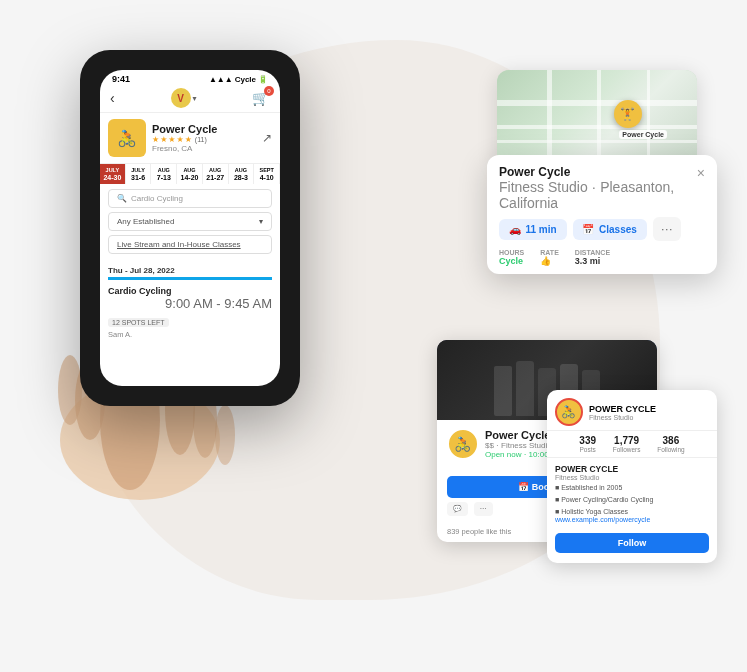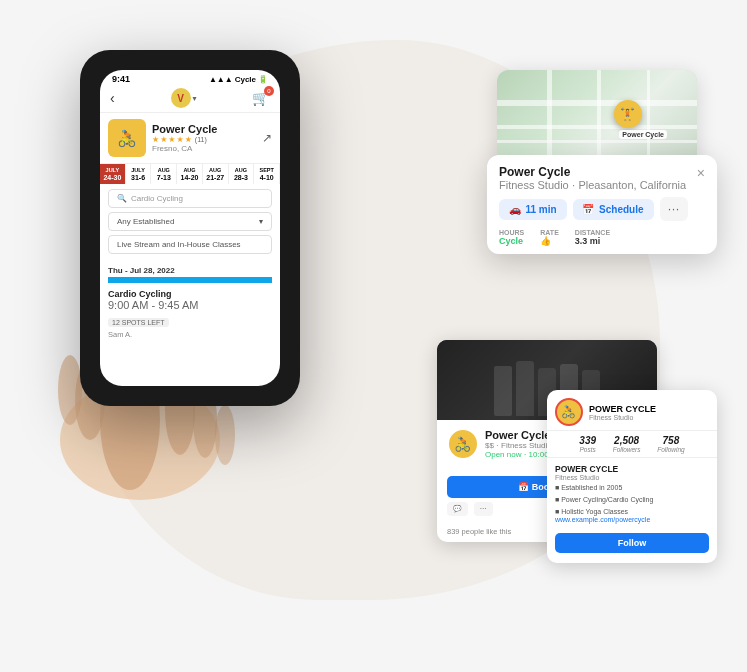--- a/index.html
+++ b/index.html
@@ -234,39 +234,40 @@
       align-items: center;
       justify-content: space-between;
     }
 
     .filter-tag {
       border: 1px solid #ddd;
       border-radius: 4px;
       padding: 4px 8px;
       font-size: 8px;
       color: #555;
+      text-decoration: underline;
     }
 
     
     .class-section {
       padding: 5px 8px;
     }
 
     .class-date-header {
       font-size: 8px;
       font-weight: 700;
       color: #333;
       padding: 2px 0;
-      border-bottom: 6px solid #0ea5e9;
+      border-bottom: 3px solid #0ea5e9;
       margin-bottom: 4px;
     }
 
     .class-item { padding: 2px 0; }
     .class-name { font-size: 9px; font-weight: 600; color: #1a1a1a; }
-    .class-time { font-size: 11px; color: #666; }
+    .class-time { font-size: 13px; color: #666; text-align: right; }
     .spots-badge {
       display: inline-block;
       background: #f0f0f0;
       border-radius: 3px;
       padding: 1px 4px;
       font-size: 7px;
       color: #666;
       margin-top: 1px;
     }
     .instructor { font-size: 7.5px; color: #888; margin-top: 1px; }
@@ -366,21 +367,21 @@
     }
 
     .popup-header {
       display: flex;
       justify-content: space-between;
       align-items: flex-start;
       padding: 10px 12px 6px;
     }
 
     .popup-title { font-size: 12px; font-weight: 700; color: #1a1a1a; }
-    .popup-subtitle { font-size: 11px; color: #888; }
+    .popup-subtitle { font-size: 14px; color: #888; }
     .popup-close { font-size: 14px; color: #999; cursor: pointer; }
 
     .popup-actions {
       display: flex;
       gap: 6px;
       padding: 0 12px 8px;
       align-items: center;
     }
 
     .action-btn {
@@ -552,21 +553,20 @@
       font-size: 12px;
       border: 2px solid #e74c3c;
     }
 
     .ig-stats {
       display: flex;
       justify-content: space-around;
       padding: 4px 24px;
       border-bottom: 1px solid #eee;
       border-top: 1px solid #eee;
-      font-style: italic;
     }
 
     .ig-stat { text-align: center; }
     .ig-stat-num { font-size: 10px; font-weight: 700; color: #1a1a1a; }
     .ig-stat-label { font-size: 6.5px; color: #888; }
 
     .ig-info { padding: 6px 8px; }
     .ig-biz-name { font-size: 8.5px; font-weight: 700; color: #1a1a1a; }
     .ig-type { font-size: 7px; color: #888; }
     .ig-desc { font-size: 7px; color: #555; margin-top: 2px; line-height: 1.4; }
@@ -755,21 +755,21 @@
     <span class="popup-close">×</span>
   </div>
 
   <div class="popup-actions">
     <div class="action-btn">
       <span>🚗</span>
       <span>11 min</span>
     </div>
     <div class="action-btn schedule">
       <span>📅</span>
-      <span>Schedule</span>
+      <span>Classes</span>
     </div>
     <div class="action-btn-more">···</div>
   </div>
 
   <div class="popup-stats">
     <div class="stat-item">
       <span class="stat-label">HOURS</span>
       <span class="stat-value open">Cycle</span>
     </div>
     <div class="stat-item">
@@ -828,25 +828,25 @@
       <div style="font-size:7px;color:#888;">Fitness Studio</div>
     </div>
   </div>
 
   <div class="ig-stats">
     <div class="ig-stat">
       <div class="ig-stat-num">339</div>
       <div class="ig-stat-label">Posts</div>
     </div>
     <div class="ig-stat">
-      <div class="ig-stat-num">2,508</div>
+      <div class="ig-stat-num">1,779</div>
       <div class="ig-stat-label">Followers</div>
     </div>
     <div class="ig-stat">
-      <div class="ig-stat-num">758</div>
+      <div class="ig-stat-num">386</div>
       <div class="ig-stat-label">Following</div>
     </div>
   </div>
 
   <div class="ig-info">
     <div class="ig-biz-name">POWER CYCLE</div>
     <div class="ig-type">Fitness Studio</div>
     <div class="ig-desc">
       <span>■</span> Established in 2005
     </div>

